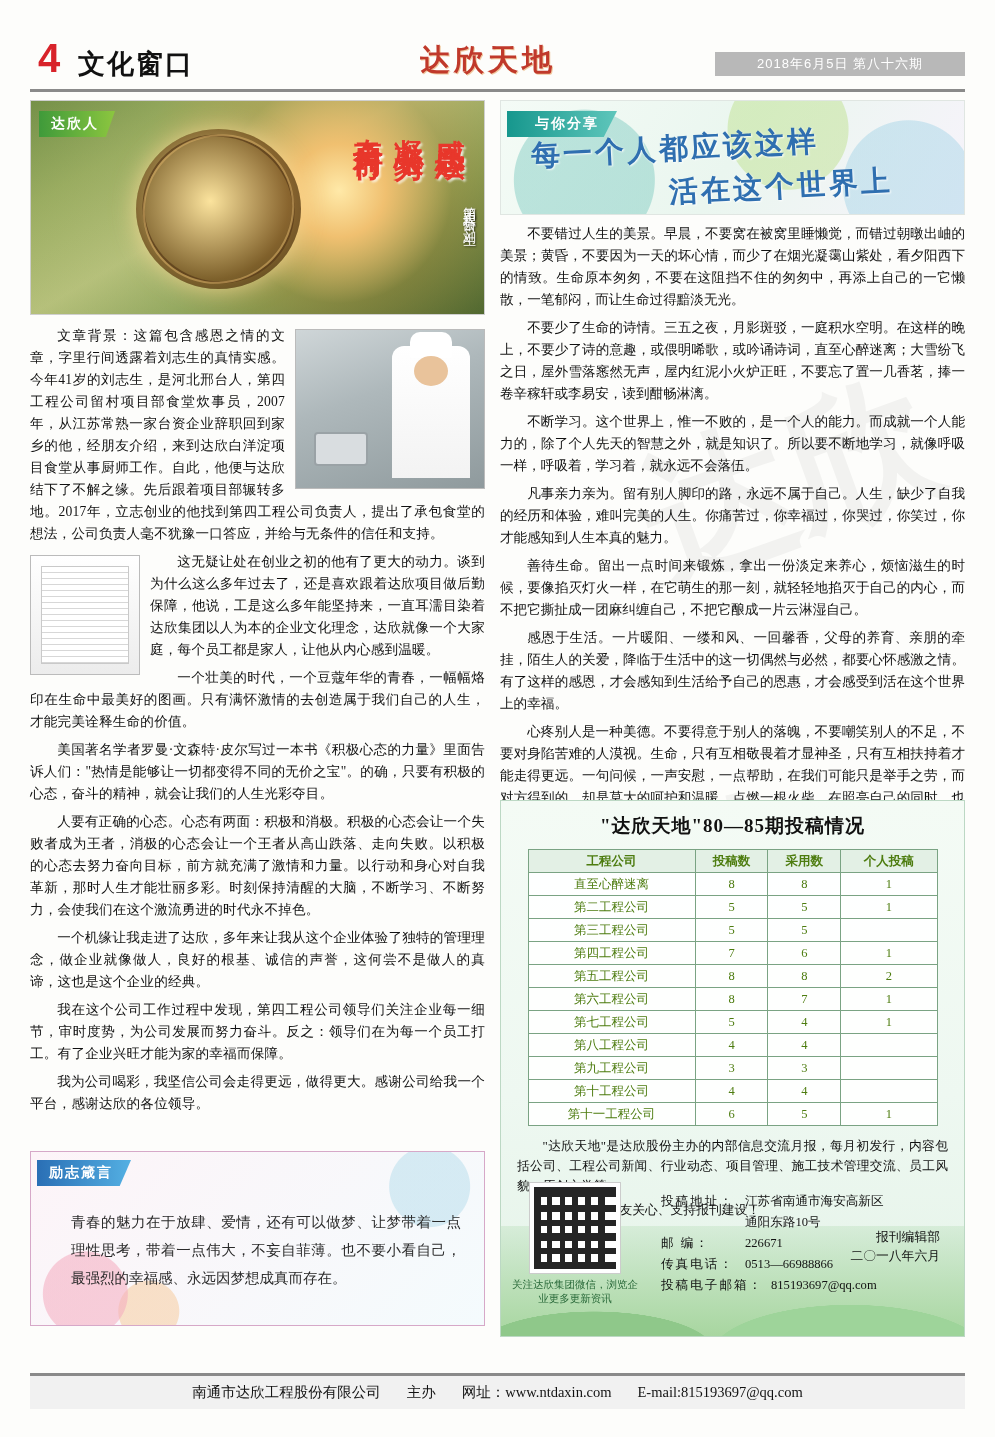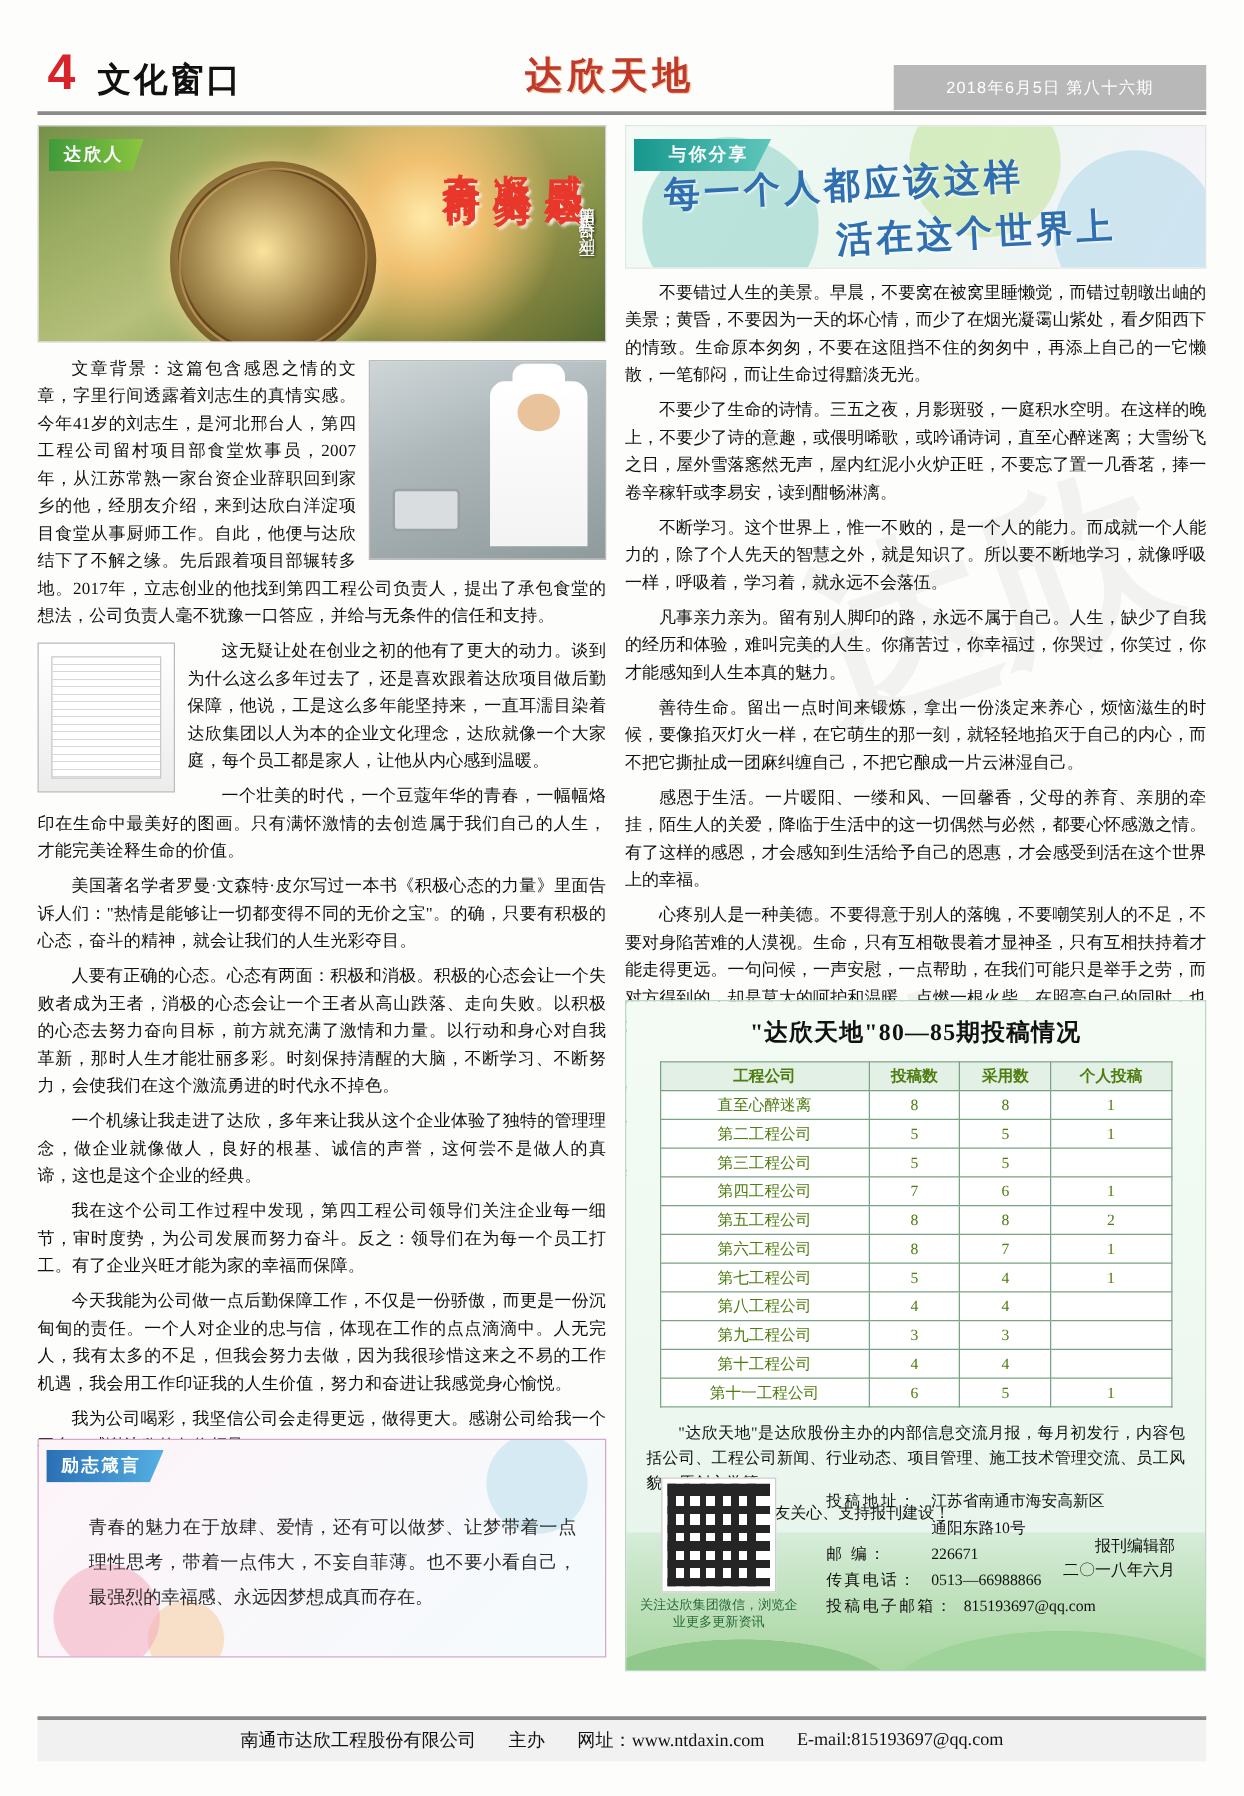--- a/index.html
+++ b/index.html
@@ -33,34 +33,34 @@
   }
   .paper-logo {
     position:absolute; left:390px; top:0px;
     font-size:30px; font-weight:bold; color:#c0392b;
     letter-spacing:4px;
     font-family:Liberation Sans, sans-serif;
     text-shadow:1px 1px 0 #f0c9a0;
   }
   .issue-bar {
     position:absolute; right:0px; top:12px;
-    width:250px; height:36px;
+    width:250px; height:24px;
     background:#b8b8b8;
     color:#ffffff; font-size:13px;
     font-family:"Liberation Sans", sans-serif;
     display:flex; align-items:center; justify-content:center;
     letter-spacing:1px;
   }
   
   .left-col {
     position:absolute; left:30px; top:100px; width:455px;
   }
   .photo-block {
     position:relative;
-    width:455px; height:174px;
+    width:455px; height:215px;
     border:1px solid #cfcfcf;
     overflow:hidden;
     background:
       radial-gradient(circle at 68% 42%, #ffe9a8 0%, #f0c070 14%, rgba(150,110,40,0.35) 34%, rgba(70,90,40,0.15) 60%),
       linear-gradient(150deg,#7d9a4e 0%, #a9bb6b 22%, #c9d289 45%, #8fa95c 70%, #4f6a32 100%);
   }
   .nest {
     position:absolute; left:105px; top:28px; width:165px; height:160px;
     border-radius:50%;
     background:radial-gradient(circle at 45% 45%, rgba(255,230,160,0.95), rgba(120,85,35,0.85) 62%, rgba(60,45,20,0.9));
@@ -330,21 +330,20 @@
         <div class="pot"></div>
       </div>
       <p>文章背景：这篇包含感恩之情的文章，字里行间透露着刘志生的真情实感。今年41岁的刘志生，是河北邢台人，第四工程公司留村项目部食堂炊事员，2007年，从江苏常熟一家台资企业辞职回到家乡的他，经朋友介绍，来到达欣白洋淀项目食堂从事厨师工作。自此，他便与达欣结下了不解之缘。先后跟着项目部辗转多地。2017年，立志创业的他找到第四工程公司负责人，提出了承包食堂的想法，公司负责人毫不犹豫一口答应，并给与无条件的信任和支持。</p>
       <div class="inline-photo2"></div>
       <p>这无疑让处在创业之初的他有了更大的动力。谈到为什么这么多年过去了，还是喜欢跟着达欣项目做后勤保障，他说，工是这么多年能坚持来，一直耳濡目染着达欣集团以人为本的企业文化理念，达欣就像一个大家庭，每个员工都是家人，让他从内心感到温暖。</p>
       <p>一个壮美的时代，一个豆蔻年华的青春，一幅幅烙印在生命中最美好的图画。只有满怀激情的去创造属于我们自己的人生，才能完美诠释生命的价值。</p>
       <p>美国著名学者罗曼·文森特·皮尔写过一本书《积极心态的力量》里面告诉人们："热情是能够让一切都变得不同的无价之宝"。的确，只要有积极的心态，奋斗的精神，就会让我们的人生光彩夺目。</p>
       <p>人要有正确的心态。心态有两面：积极和消极。积极的心态会让一个失败者成为王者，消极的心态会让一个王者从高山跌落、走向失败。以积极的心态去努力奋向目标，前方就充满了激情和力量。以行动和身心对自我革新，那时人生才能壮丽多彩。时刻保持清醒的大脑，不断学习、不断努力，会使我们在这个激流勇进的时代永不掉色。</p>
       <p>一个机缘让我走进了达欣，多年来让我从这个企业体验了独特的管理理念，做企业就像做人，良好的根基、诚信的声誉，这何尝不是做人的真谛，这也是这个企业的经典。</p>
       <p>我在这个公司工作过程中发现，第四工程公司领导们关注企业每一细节，审时度势，为公司发展而努力奋斗。反之：领导们在为每一个员工打工。有了企业兴旺才能为家的幸福而保障。</p>
-      <p>今天我能为公司做一点后勤保障工作，不仅是一份骄傲，而更是一份沉甸甸的责任。一个人对企业的忠与信，体现在工作的点点滴滴中。人无完人，我有太多的不足，但我会努力去做，因为我很珍惜这来之不易的工作机遇，我会用工作印证我的人生价值，努力和奋进让我感觉身心愉悦。</p>
       <p>我为公司喝彩，我坚信公司会走得更远，做得更大。感谢公司给我一个平台，感谢达欣的各位领导。</p>
     </div>
   </div>
 
   <div class="quote-box">
     <div class="badge-blue">励志箴言</div>
     <div class="quote-text">青春的魅力在于放肆、爱情，还有可以做梦、让梦带着一点理性思考，带着一点伟大，不妄自菲薄。也不要小看自己，最强烈的幸福感、永远因梦想成真而存在。</div>
   </div>
 
   <div class="right-col">

